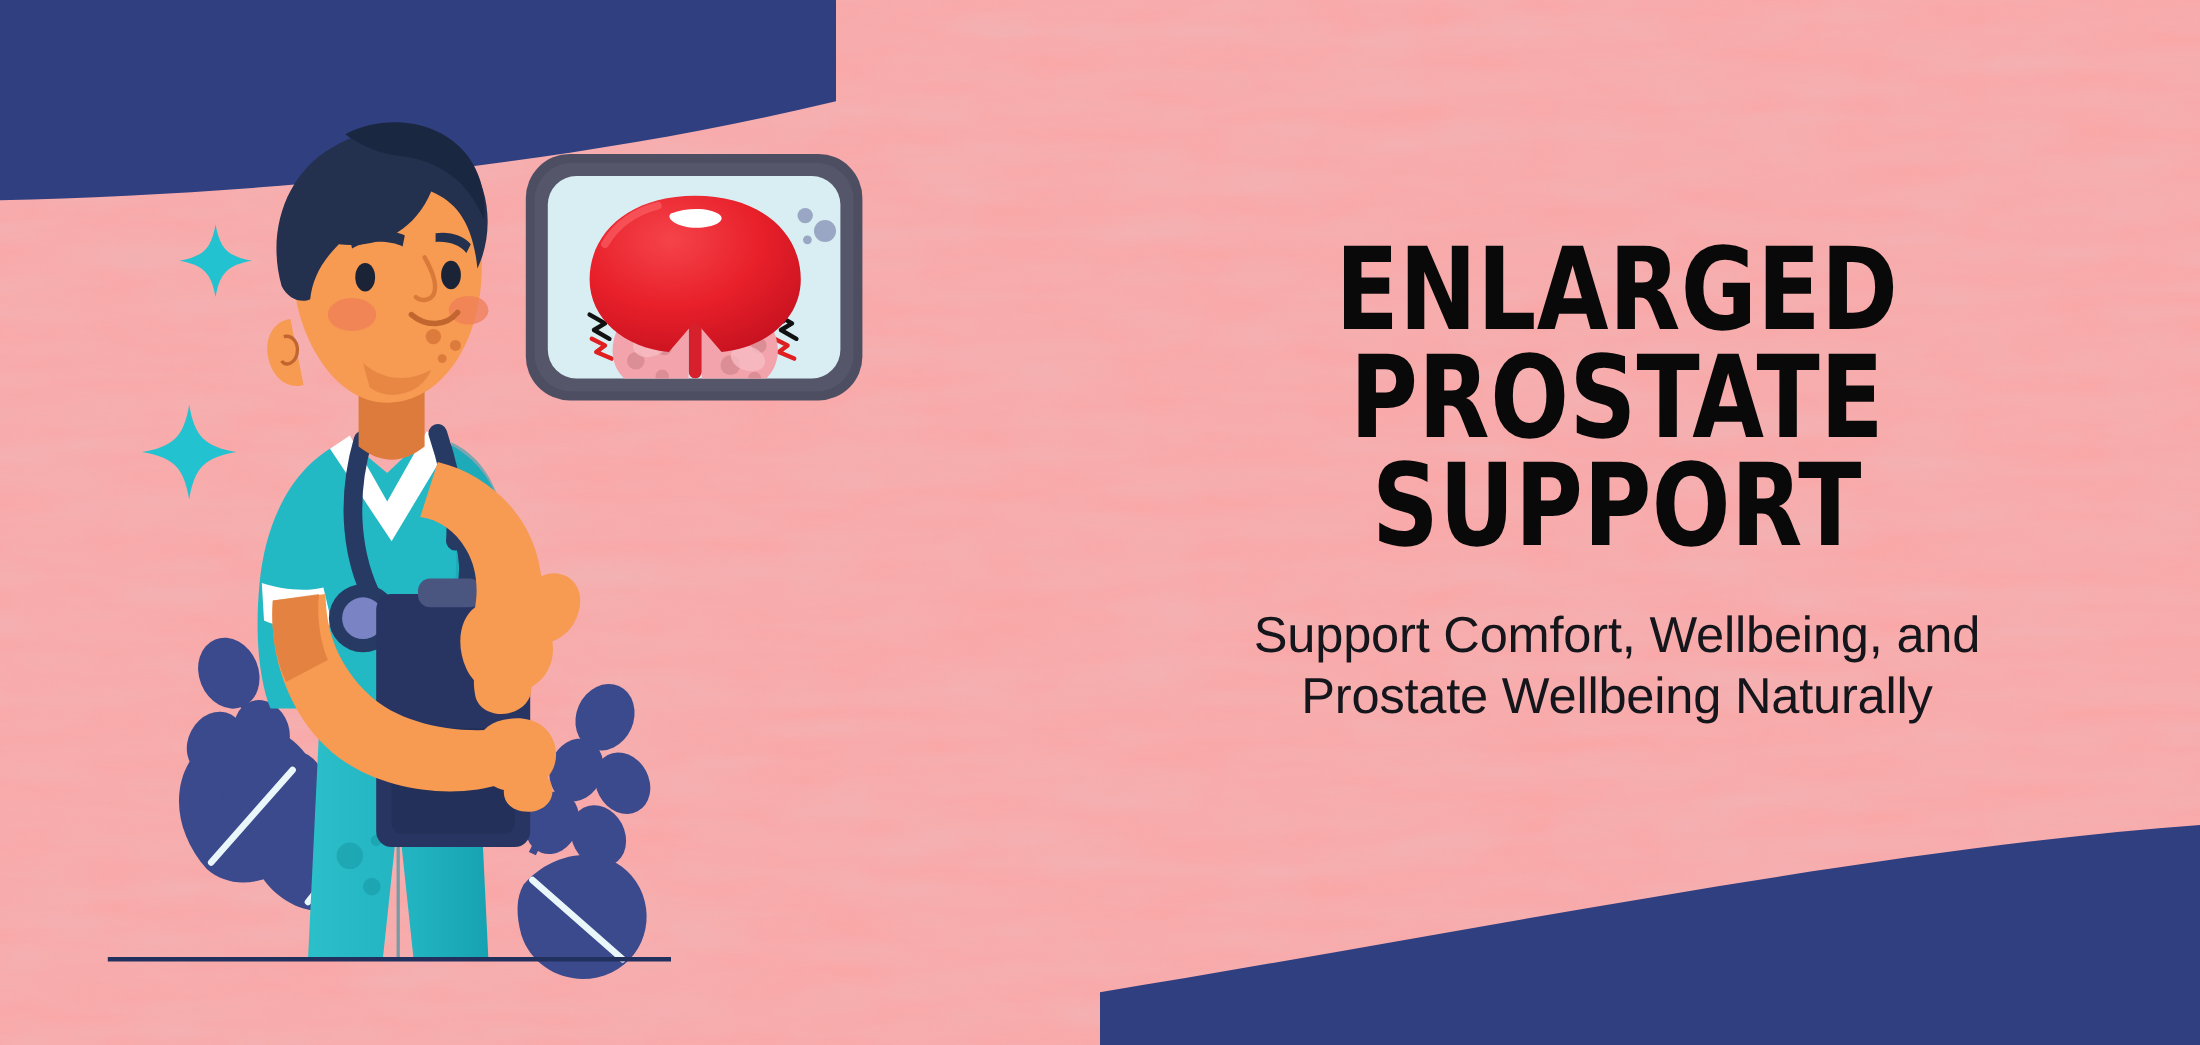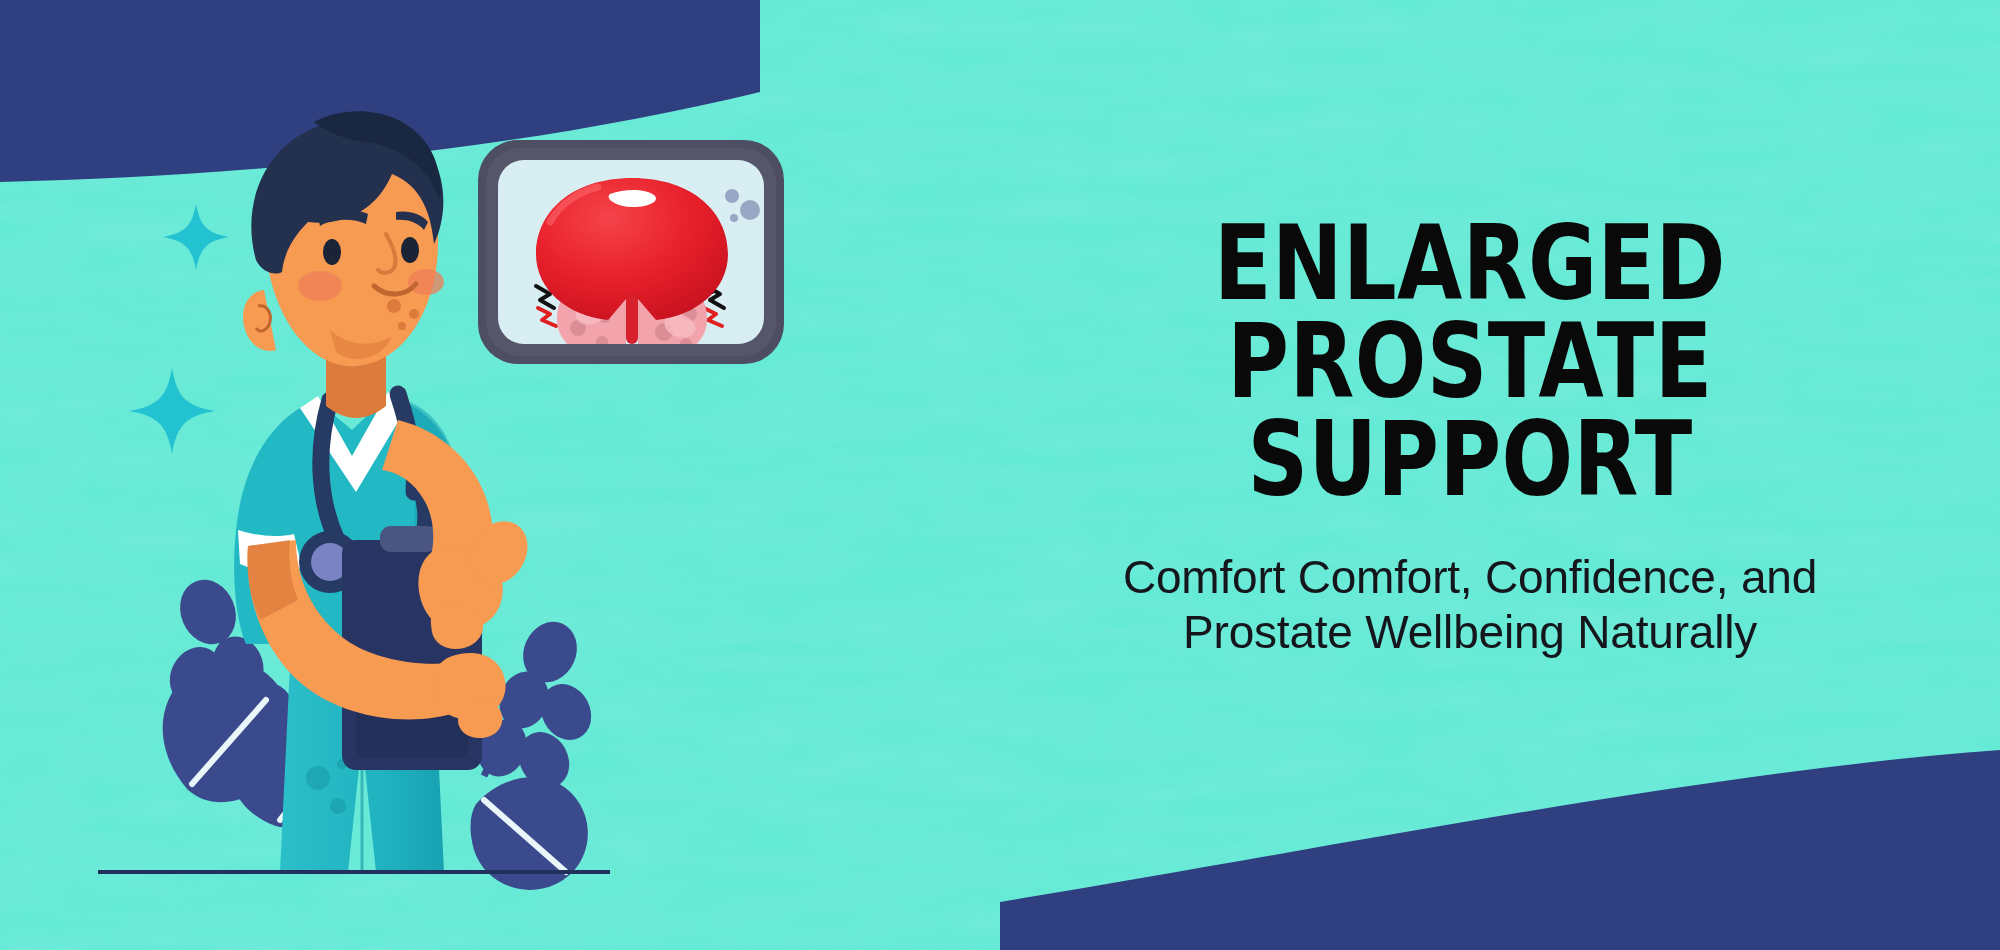--- a/index.html
+++ b/index.html
@@ -5,21 +5,21 @@
 <style>
   * { box-sizing: border-box; margin: 0; padding: 0; }
   html, body {
     width: 2000px; height: 950px;
     overflow: hidden;
     font-family: "Liberation Sans", sans-serif;
   }
   #banner {
     position: relative;
     width: 2000px; height: 950px;
-    background: #5eead4;
+    background: #fca5a5;
     overflow: hidden;
   }
   
   #texture {
     position: absolute; inset: 0;
     pointer-events: none;
     opacity: .5;
     z-index: 2;
   }
   
@@ -281,17 +281,17 @@
         </g>
       </g>
     </g>
 
     <line x1="18" y1="772" x2="530" y2="772" stroke="#22305e" stroke-width="4"></line>
   </svg>
 
   <div id="text-block">
     <h1 id="headline">ENLARGED PROSTATE
 SUPPORT</h1>
-    <p id="subheadline">Comfort Comfort, Confidence, and
+    <p id="subheadline">Support Comfort, Wellbeing, and
 Prostate Wellbeing Naturally</p>
   </div>
 
 </div>
 
 </body></html>

